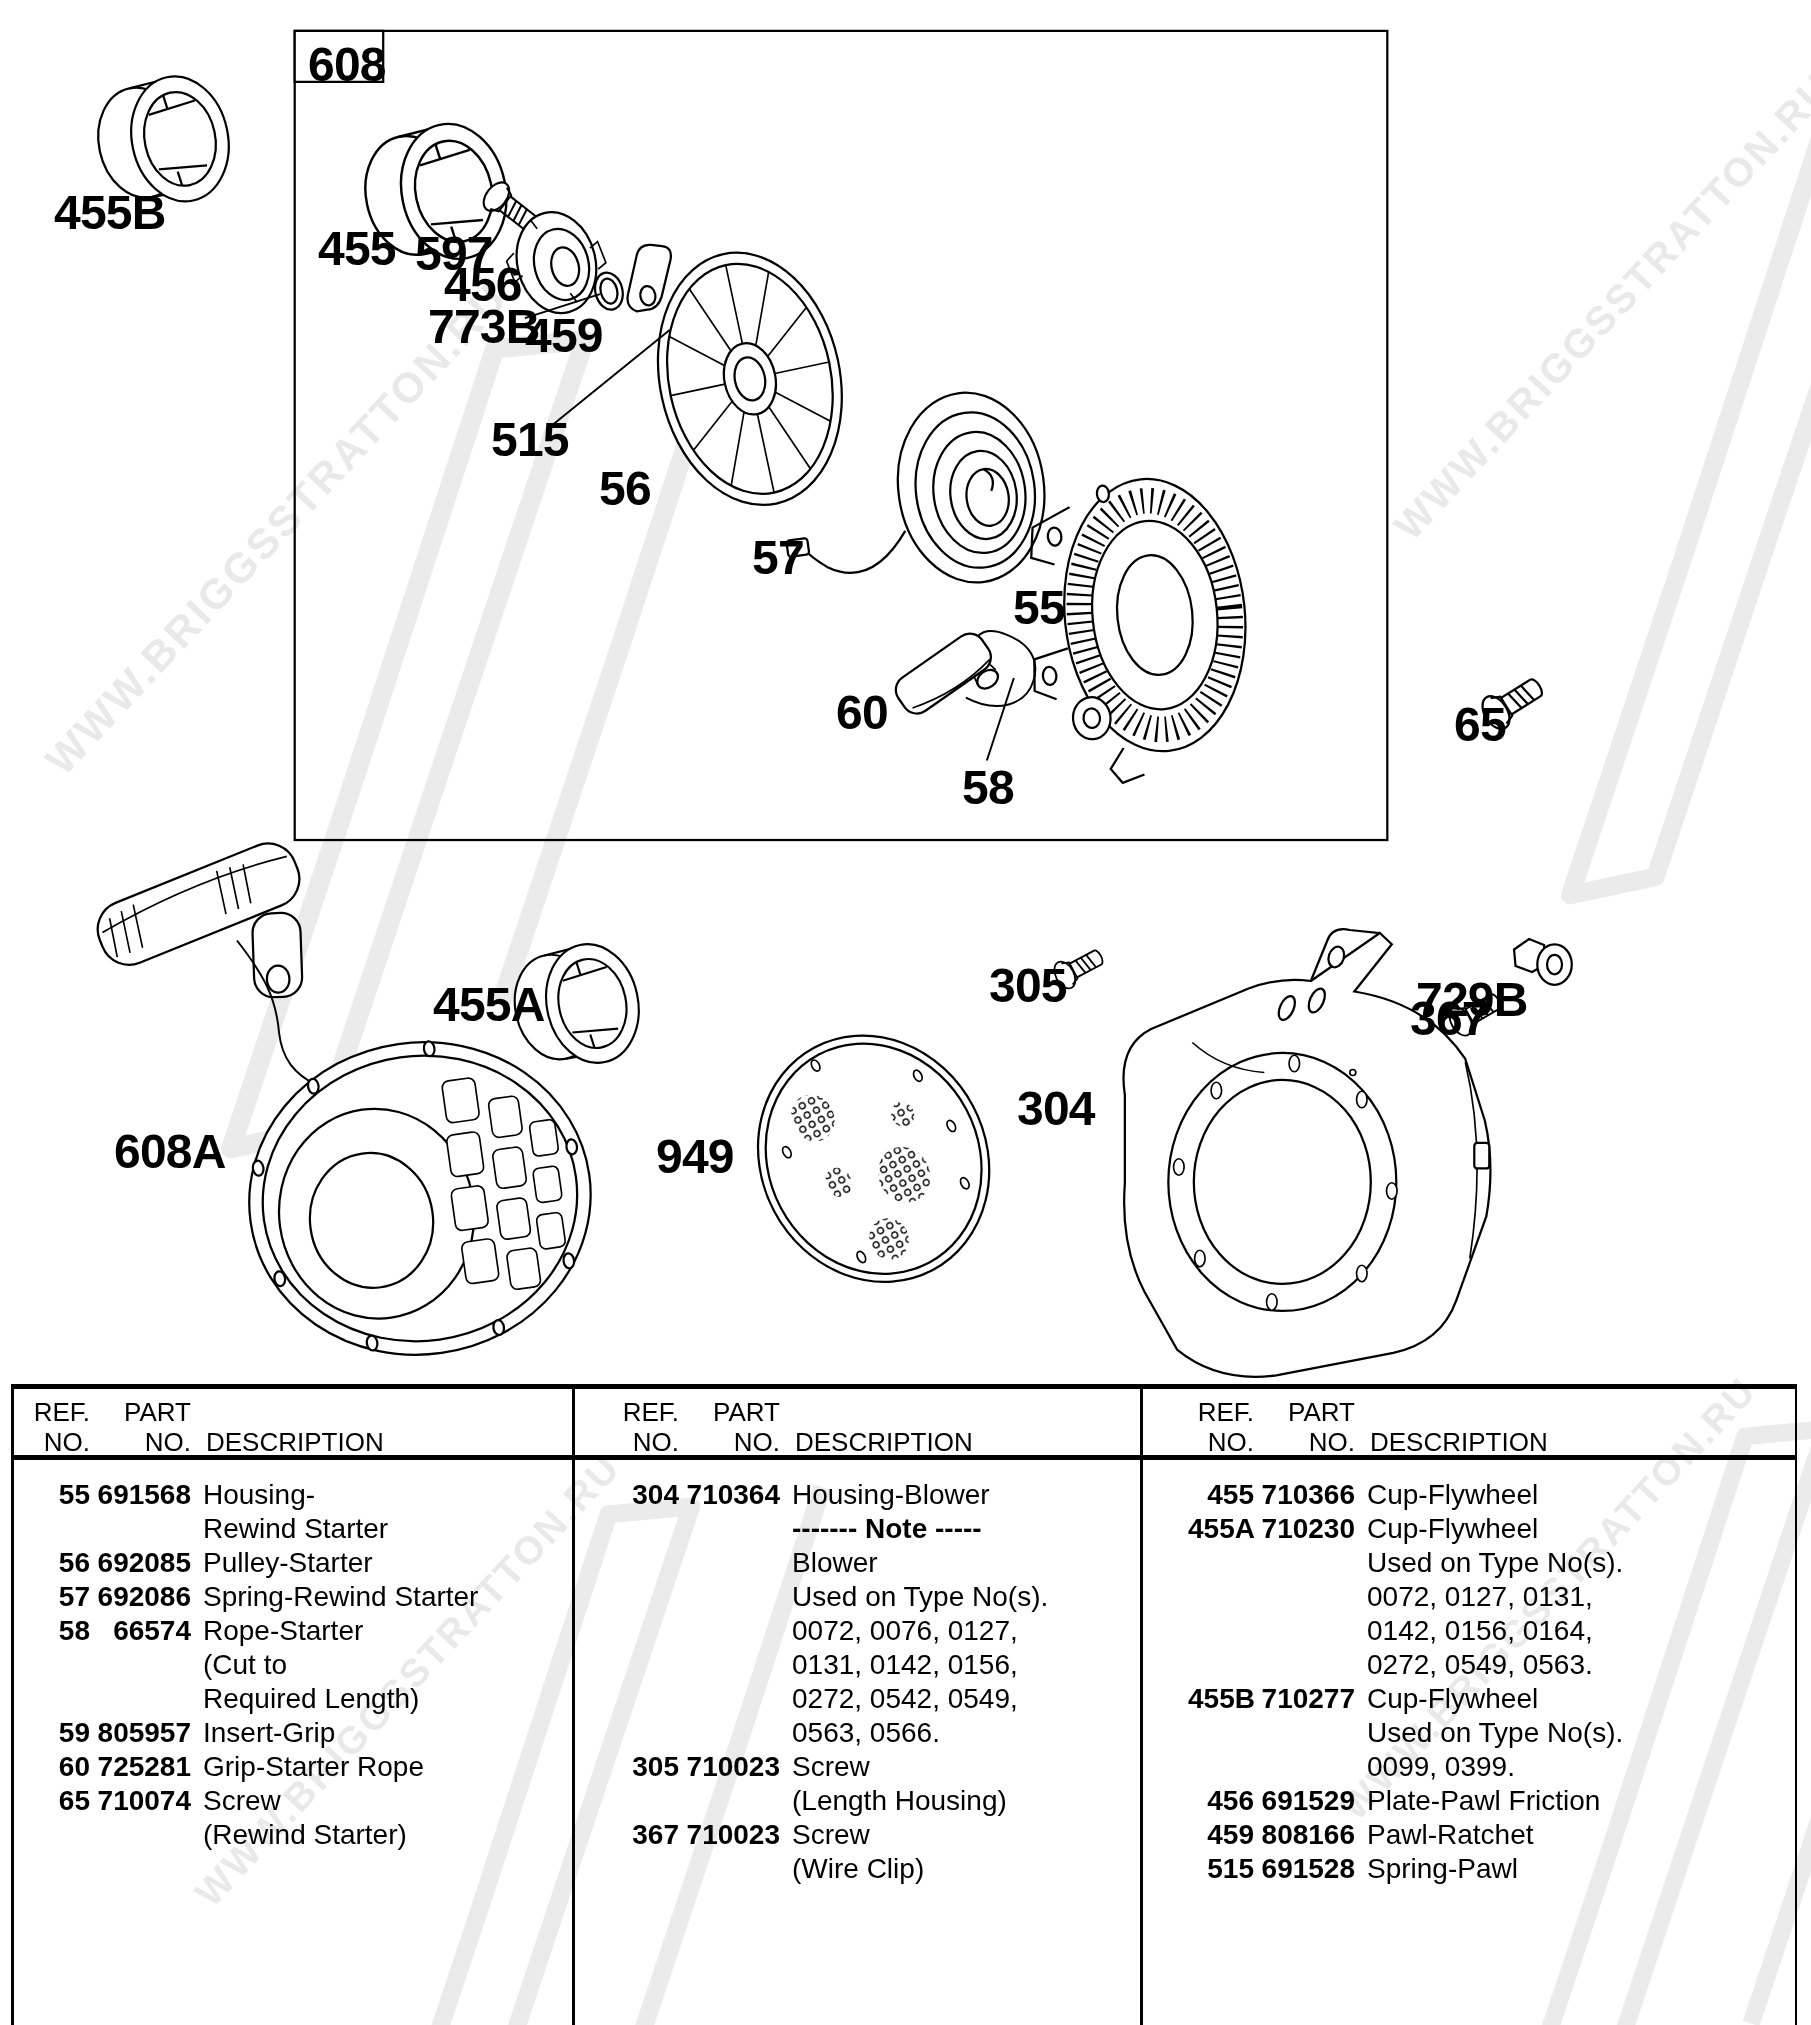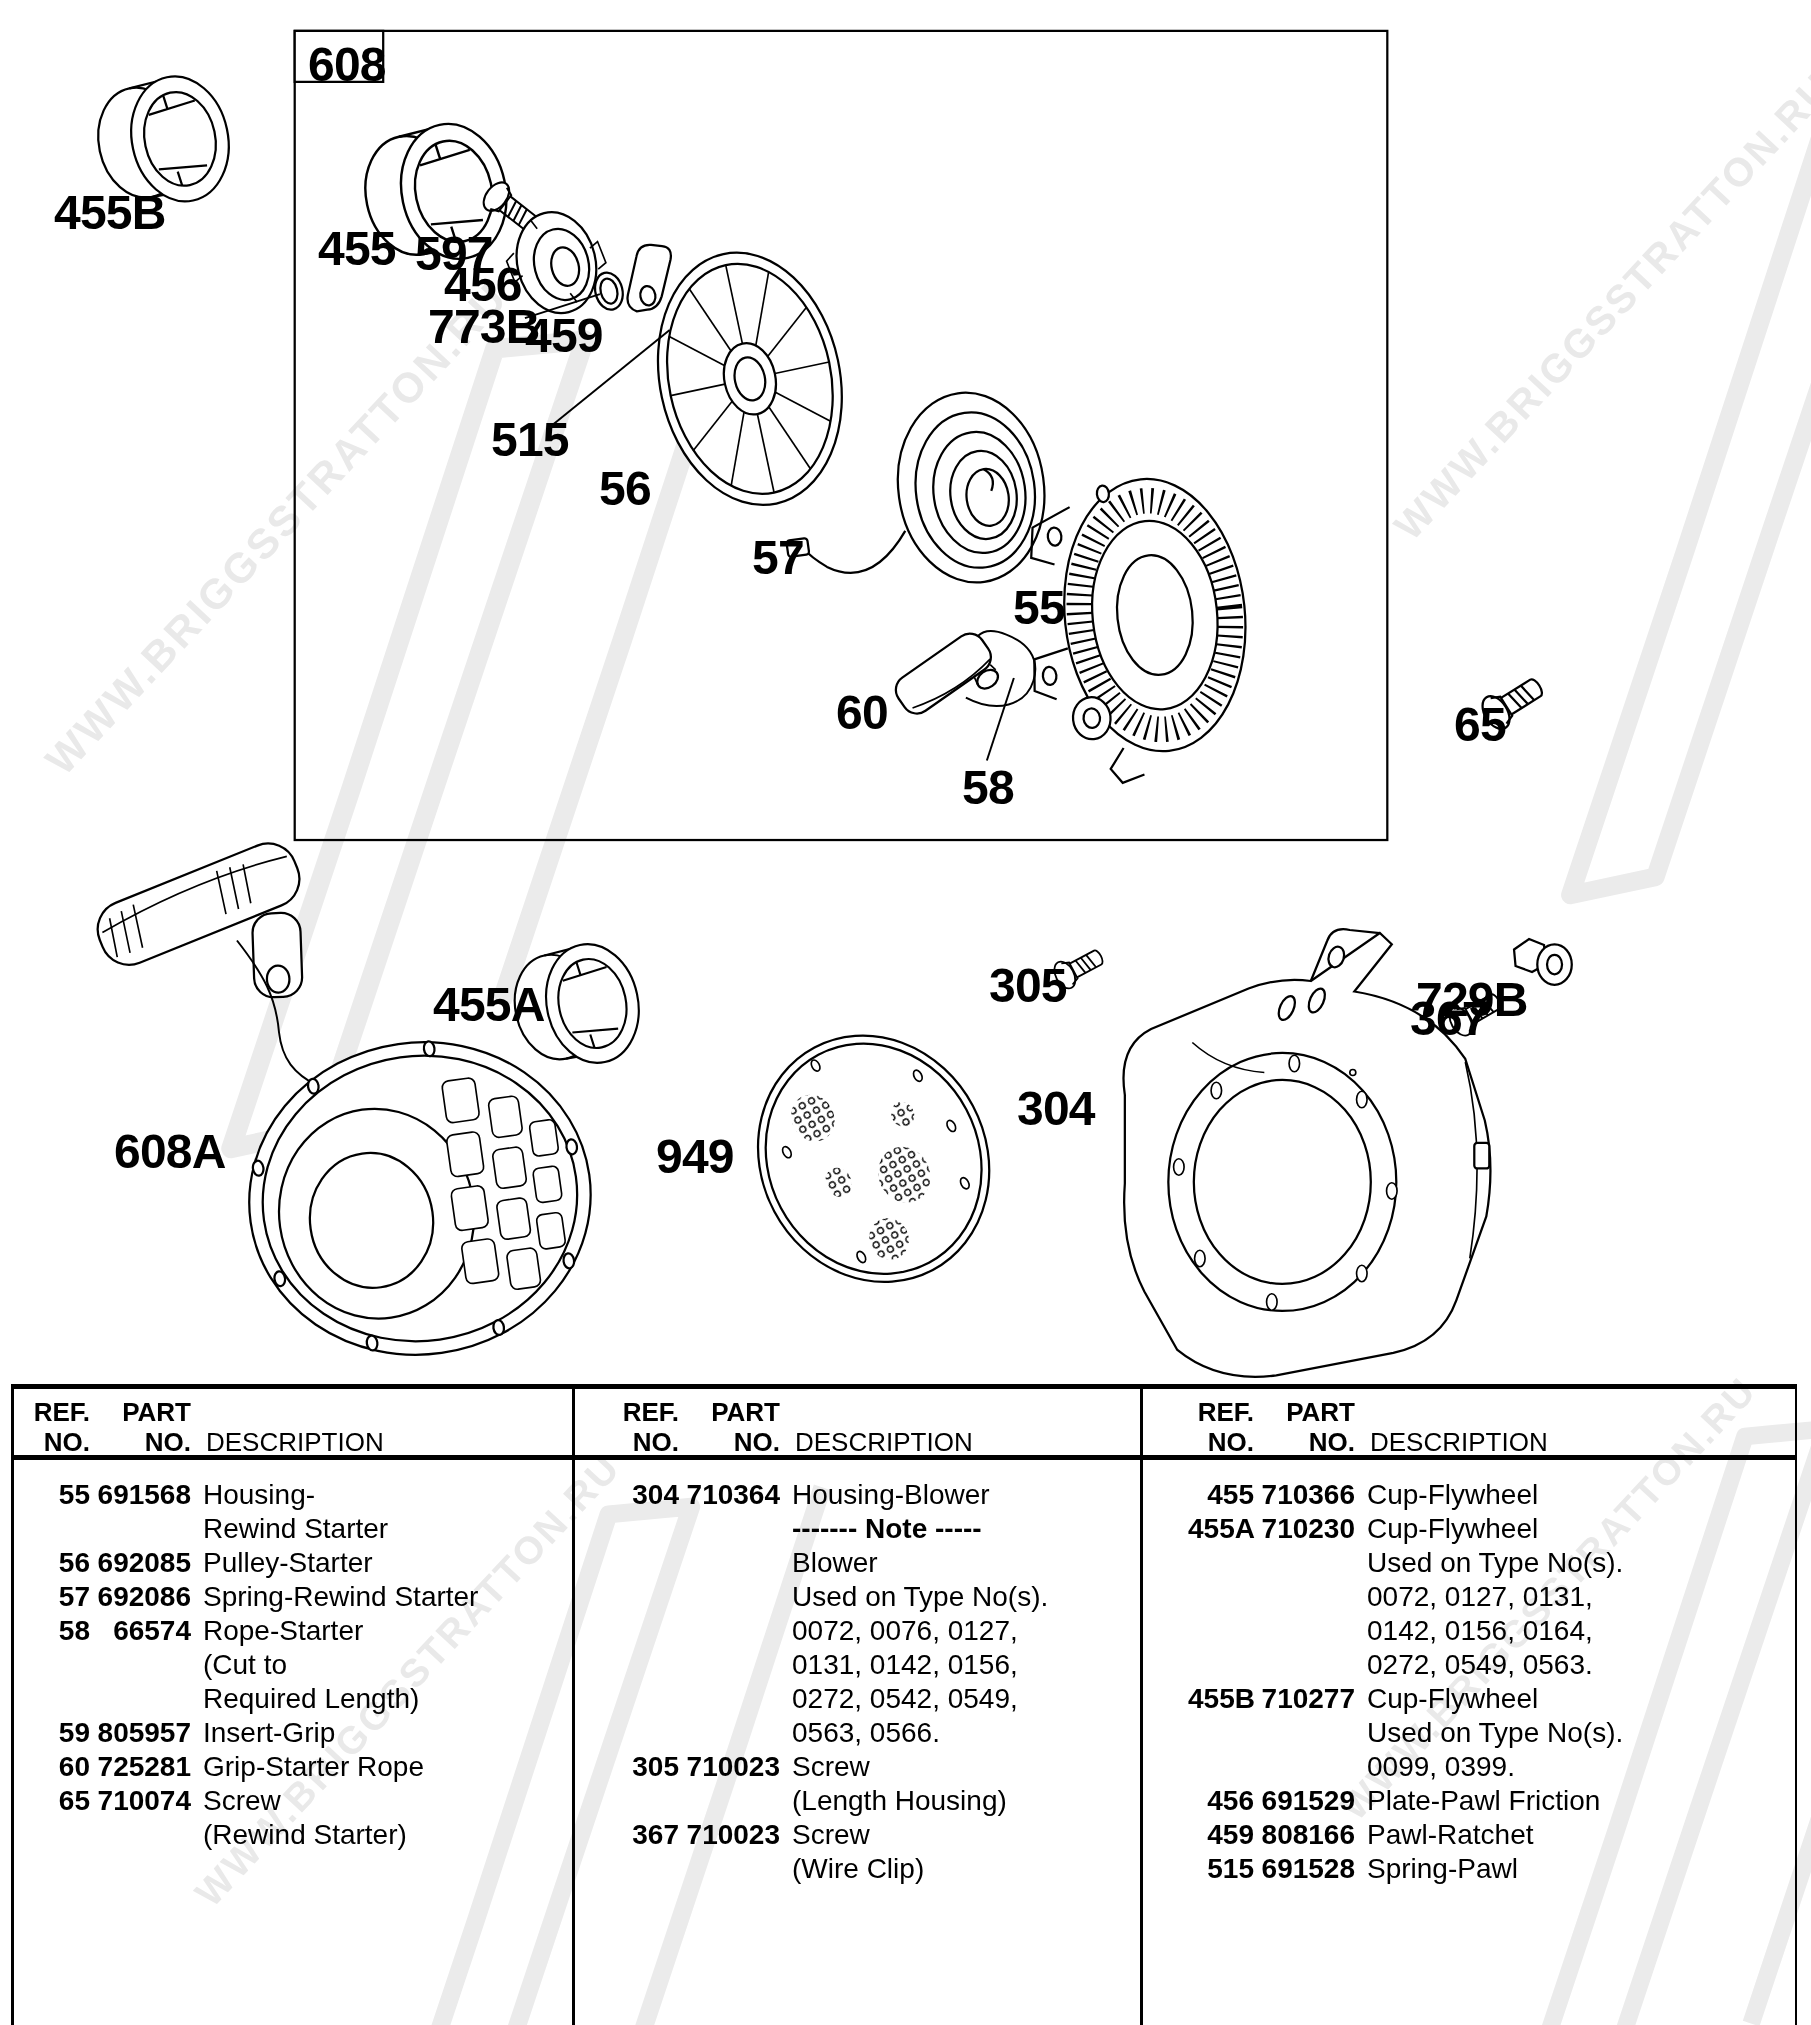--- a/index.html
+++ b/index.html
@@ -22,21 +22,21 @@
   
   .rule{position:absolute;background:#000;}
   .tcol{position:absolute;top:1386px;}
   .thead{padding-top:10.5px;}
   .hrow{display:flex;font-size:26px;line-height:30px;font-weight:400;}
   .trow{display:flex;font-size:28px;line-height:34px;}
   .tref{width:66px;text-align:right;font-weight:700;flex:none;}
   .tpart{width:101px;text-align:right;font-weight:700;flex:none;}
   .tdesc{margin-left:12px;font-weight:400;white-space:nowrap;}
   .tdesc b{font-weight:700;}
-  .hrow .tref,.hrow .tpart{font-weight:700;}
+  .hrow .tref,.hrow .tpart{font-weight:400;}
   .hdesc{width:248px;margin-left:15px;font-weight:400;}
   #tbl-col1{left:13.5px;width:558px;padding-left:10.5px;}
   #tbl-col2{left:575px;width:564px;padding-left:38px;}
   #tbl-col3{left:1143px;width:653px;padding-left:45px;}
   .tbody{margin-top:21px;}
 </style>
 </head>
 <body>
 
 <div id="page">

